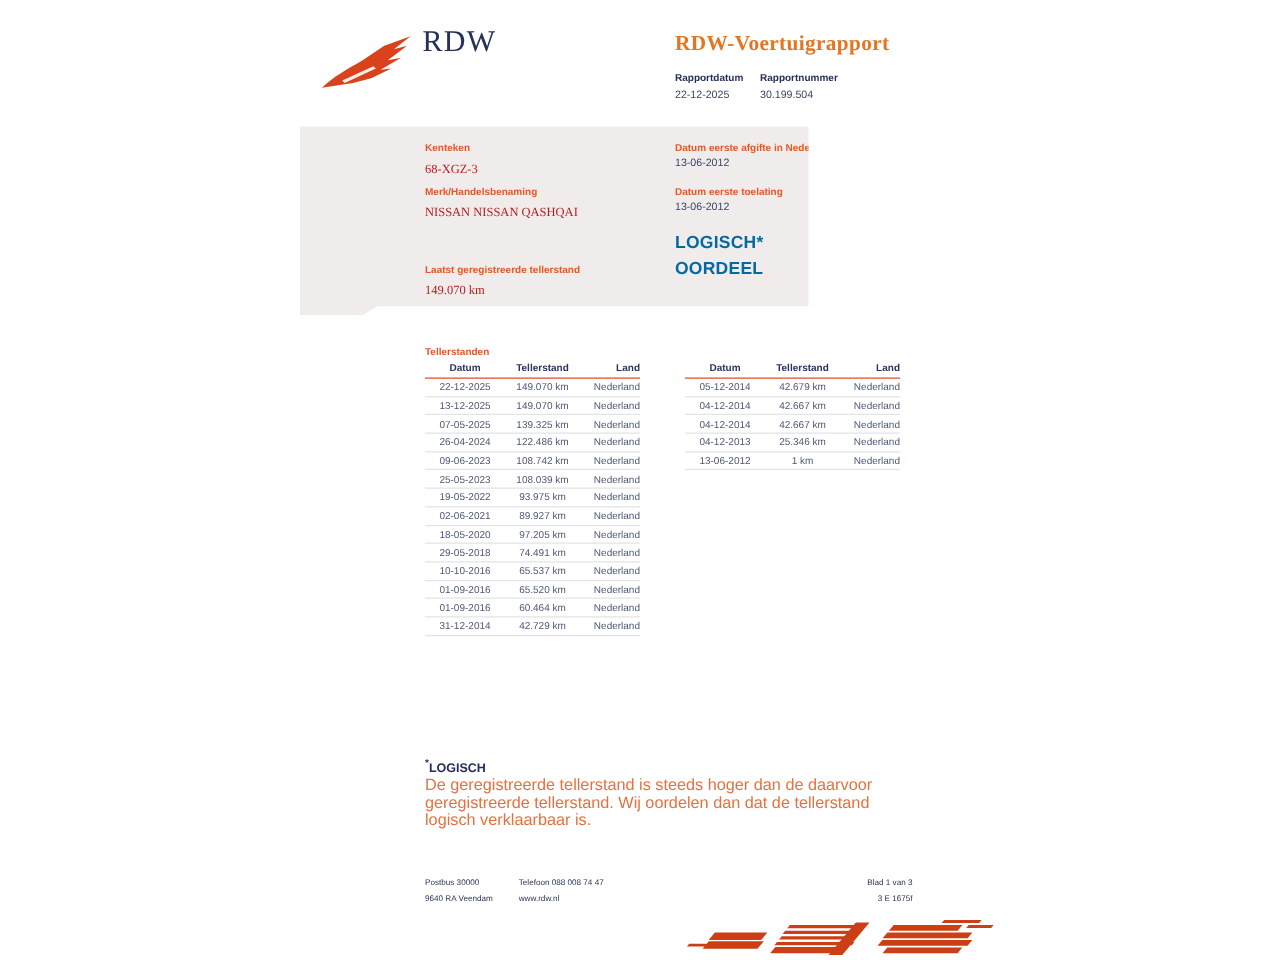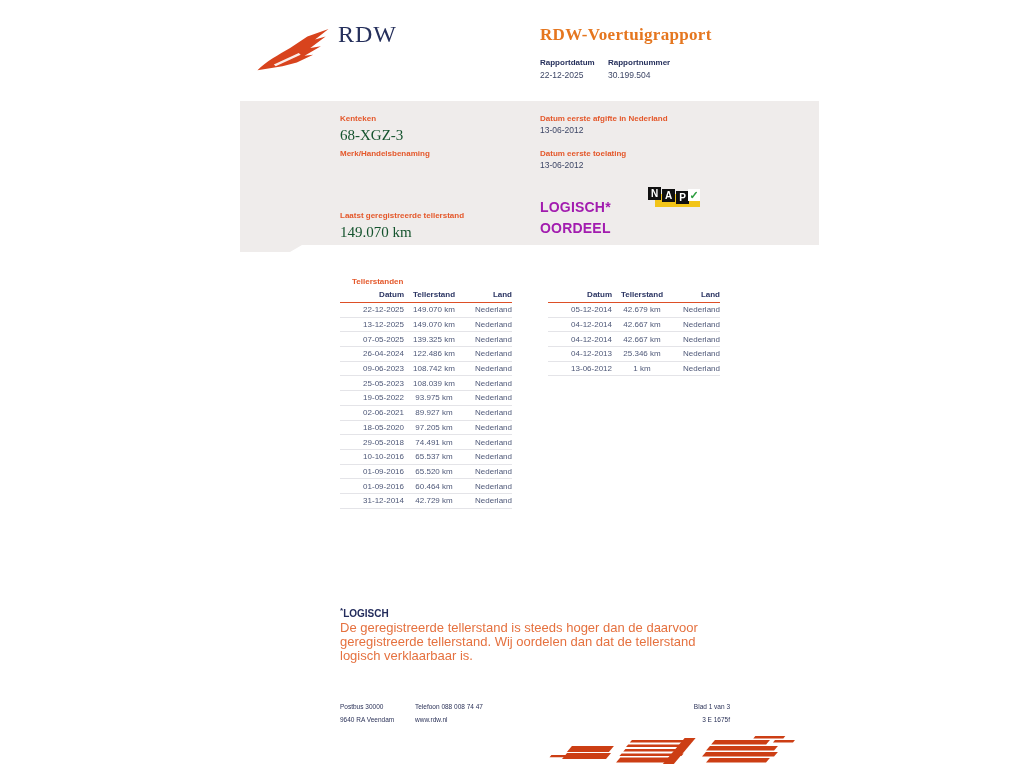--- a/index.html
+++ b/index.html
@@ -14,56 +14,56 @@
   #report-title { left:540px; top:25px; font-family:"Liberation Serif", serif;
                   font-size:17px; font-weight:600; color:#e5761f; letter-spacing:0.3px; }
   .mini-label { font-size:8px; font-weight:bold; color:#26305c; }
   .mini-value { font-size:8.5px; color:#3d4666; }
   #rapportdatum-label  { left:540px; top:58px; }
   #rapportnummer-label { left:608px; top:58px; }
   #rapportdatum-value  { left:540px; top:70px; }
   #rapportnummer-value { left:608px; top:70px; }
 
   
-  #summary-card { left:240px; top:101px; width:579px; height:151px; background:#efeceb;
+  #summary-card { left:240px; top:101px; width:407px; height:151px; background:#efeceb;
     clip-path: polygon(0 0, 100% 0, 100% 144px, 62px 144px, 50px 151px, 0 151px); }
   .orange-label { font-size:8px; font-weight:bold; color:#e4582b; }
-  .big-value { font-family:"Liberation Serif", serif; font-size:15px; color:#14532d; line-height:23px; }
+  .big-value { font-family:"Liberation Serif", serif; font-size:10px; color:#b91c1c; line-height:23px; }
   #kenteken-label { left:100px; top:13px; }
   #kenteken-value { left:100px; top:23px; }
   #merk-label     { left:100px; top:48px; }
   #merk-value     { left:100px; top:58px; width:135px; }
   #teller-label   { left:100px; top:110px; }
   #teller-value   { left:100px; top:120px; }
   #afgifte-label  { left:300px; top:13px; width:190px; }
   #afgifte-value  { left:300px; top:24px; }
   #toelating-label{ left:300px; top:48px; }
   #toelating-value{ left:300px; top:59px; }
-  #oordeel { left:300px; top:96px; font-size:14px; font-weight:bold; color:#a21caf; line-height:21px; letter-spacing:0.2px; }
+  #oordeel { left:300px; top:82px; font-size:14px; font-weight:bold; color:#0369a1; line-height:21px; letter-spacing:0.2px; }
 
   
   #nap-logo { left:408px; top:84px; width:52px; height:24px; }
   #nap-logo .yellow { position:absolute; left:7px; top:9px; width:45px; height:13px; background:#f2c418; }
   .nap-tile { position:absolute; width:13px; height:13px; background:#101010; color:#ffffff;
               font-size:10px; font-weight:bold; text-align:center; line-height:13px; }
   #nap-n { left:0px;  top:2px; }
   #nap-a { left:14px; top:4px; }
   #nap-p { left:28px; top:6px; }
   #nap-check { position:absolute; left:40px; top:4px; width:12px; height:12px; background:#ffffff;
                color:#2e9e41; font-size:11px; font-weight:bold; text-align:center; line-height:12px; }
 
   
-  #tables-title { left:340px; top:277px;margin-left:12px; }
+  #tables-title { left:340px; top:277px; }
   table { border-collapse:collapse; table-layout:fixed; width:172px; }
   #table-left  { left:340px; top:290px; }
   #table-right { left:548px; top:290px; }
   th { font-size:8px; font-weight:bold; color:#2a3462; padding:0 0 3px 0;
        border-bottom:1.5px solid #dd4f27; }
   td { font-size:8px; color:#4e5878; height:14.7px; border-bottom:1px solid #e4e4e8; padding:0; }
-  .col-datum { width:64px; text-align:right; }
+  .col-datum { width:64px; text-align:center; }
   .col-teller{ width:60px; text-align:center; }
   .col-land  { width:48px; text-align:right; }
 
   
   #footnote-title { left:340px; top:606px; font-size:10px; font-weight:bold; color:#232c5c; }
   #footnote-title sup { font-size:8px; }
   #footnote-text { left:340px; top:621px; width:392px; font-size:13px; color:#e5713f; line-height:14px; }
 
   
   .footer-text { font-size:6.5px; color:#2b3258; }
@@ -89,20 +89,21 @@
 <div id="report-title" class="abs">RDW-Voertuigrapport</div>
 <div id="rapportdatum-label" class="abs mini-label">Rapportdatum</div>
 <div id="rapportnummer-label" class="abs mini-label">Rapportnummer</div>
 <div id="rapportdatum-value" class="abs mini-value">22-12-2025</div>
 <div id="rapportnummer-value" class="abs mini-value">30.199.504</div>
 
 <div id="summary-card" class="abs">
   <div id="kenteken-label" class="abs orange-label">Kenteken</div>
   <div id="kenteken-value" class="abs big-value">68-XGZ-3</div>
   <div id="merk-label" class="abs orange-label">Merk/Handelsbenaming</div>
+  <div id="merk-value" class="abs big-value">NISSAN NISSAN QASHQAI</div>
   <div id="teller-label" class="abs orange-label">Laatst geregistreerde tellerstand</div>
   <div id="teller-value" class="abs big-value">149.070 km</div>
 
   <div id="afgifte-label" class="abs orange-label">Datum eerste afgifte in Nederland</div>
   <div id="afgifte-value" class="abs mini-value">13-06-2012</div>
   <div id="toelating-label" class="abs orange-label">Datum eerste toelating</div>
   <div id="toelating-value" class="abs mini-value">13-06-2012</div>
 
   <div id="oordeel" class="abs">
     <div>LOGISCH*</div>

